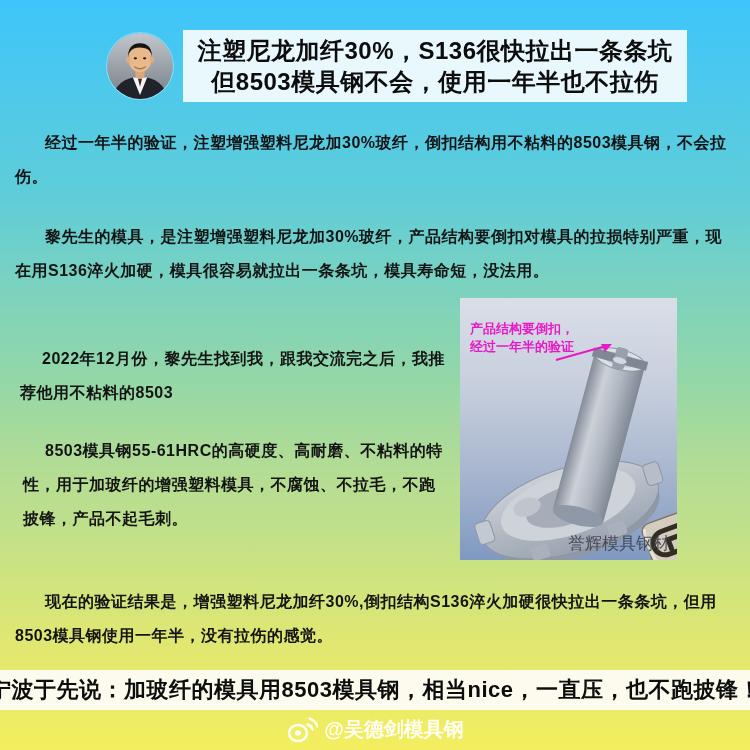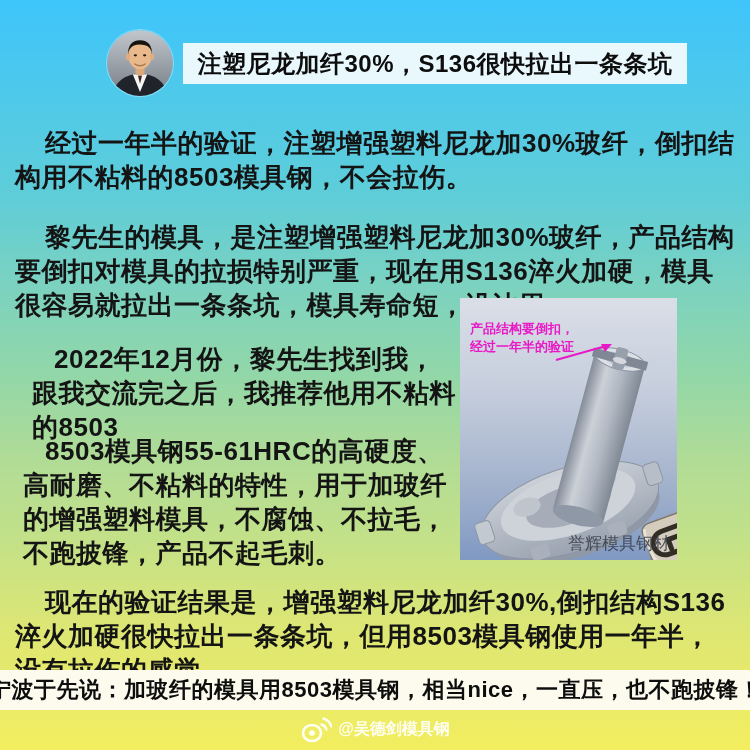--- a/index.html
+++ b/index.html
@@ -19,26 +19,26 @@
     box-shadow:0 0 0 1px rgba(255,255,255,.35);
   }
   .avatar svg{display:block;}
   .header-box{
     background:#e9f8fd;padding:5px 14px;text-align:center;
     color:#0d0d0d;font-size:24px;line-height:31px;font-weight:bold;
     letter-spacing:.5px;
   }
   
   .para{
-    position:absolute;margin:0;color:#141414;font-size:26px;line-height:34px;
+    position:absolute;margin:0;color:#141414;font-size:16px;line-height:34px;
     font-weight:bold;letter-spacing:.5px;
   }
   .p1{top:126px;left:15px;width:720px;text-indent:30px;}
   .p2{top:220px;left:15px;width:720px;text-indent:30px;}
-  .p3{top:342px;left:32px;width:428px;text-indent:22px;}
+  .p3{top:342px;left:20px;width:428px;text-indent:22px;}
   .p4{top:434px;left:23px;width:428px;text-indent:22px;}
   .p5{top:585px;left:15px;width:722px;text-indent:30px;}
   
   .cad{
     position:absolute;left:460px;top:298px;width:217px;height:262px;overflow:hidden;
     background:linear-gradient(180deg,#dadfe7 0%,#c6cedd 35%,#a4b3cd 70%,#8099c2 100%);
   }
   .cad-svg{position:absolute;left:0;top:0;}
   .cad-ann{
     position:absolute;left:10px;top:22px;
@@ -51,21 +51,21 @@
   
   .strip{
     position:absolute;top:670px;left:50%;transform:translateX(-50%);
     background:#fcfbee;white-space:nowrap;padding:5px 11px;
     color:#0d0d0d;font-size:22px;font-weight:bold;letter-spacing:.5px;
   }
   
   .weibo{
     position:absolute;top:714px;left:0;right:0;
     display:flex;justify-content:center;align-items:center;gap:6px;
-    color:rgba(255,255,255,.92);font-size:16px;font-weight:bold;
+    color:rgba(255,255,255,.92);font-size:20px;font-weight:bold;
   }
   .weibo-icon{display:block;}
 </style>
 </head>
 <body>
 
 <div class="page">
 
   <div class="header">
     <div class="avatar">
@@ -90,20 +90,21 @@
           <ellipse cx="43.5" cy="26" rx="2.2" ry="3.2" fill="#e0ad80"></ellipse>
           <path d="M20.5 24 Q20 10.5 32 10 Q44 10.5 43.5 24 Q43 15.5 36 14.5 Q26 13 22.5 18 Q20.8 20 20.5 24 Z" fill="#17130f"></path>
           <ellipse cx="27.5" cy="24.5" rx="1.6" ry="1.1" fill="#241a12"></ellipse>
           <ellipse cx="36.5" cy="24.5" rx="1.6" ry="1.1" fill="#241a12"></ellipse>
           <path d="M27 33 Q32 36.5 37 33" stroke="#a8764e" stroke-width="1.4" fill="none" stroke-linecap="round"></path>
         </g>
       </svg>
     </div>
     <div class="header-box">
       <div>注塑尼龙加纤30%，S136很快拉出一条条坑</div>
+      <div>但8503模具钢不会，使用一年半也不拉伤</div>
     </div>
   </div>
 
   <p class="para p1">经过一年半的验证，注塑增强塑料尼龙加30%玻纤，倒扣结构用不粘料的8503模具钢，不会拉伤。</p>
   <p class="para p2">黎先生的模具，是注塑增强塑料尼龙加30%玻纤，产品结构要倒扣对模具的拉损特别严重，现在用S136淬火加硬，模具很容易就拉出一条条坑，模具寿命短，没法用。</p>
   <p class="para p3">2022年12月份，黎先生找到我，跟我交流完之后，我推荐他用不粘料的8503</p>
   <p class="para p4">8503模具钢55-61HRC的高硬度、高耐磨、不粘料的特性，用于加玻纤的增强塑料模具，不腐蚀、不拉毛，不跑披锋，产品不起毛刺。</p>
   <p class="para p5">现在的验证结果是，增强塑料尼龙加纤30%,倒扣结构S136淬火加硬很快拉出一条条坑，但用8503模具钢使用一年半，没有拉伤的感觉。</p>
 
   <div class="cad">

